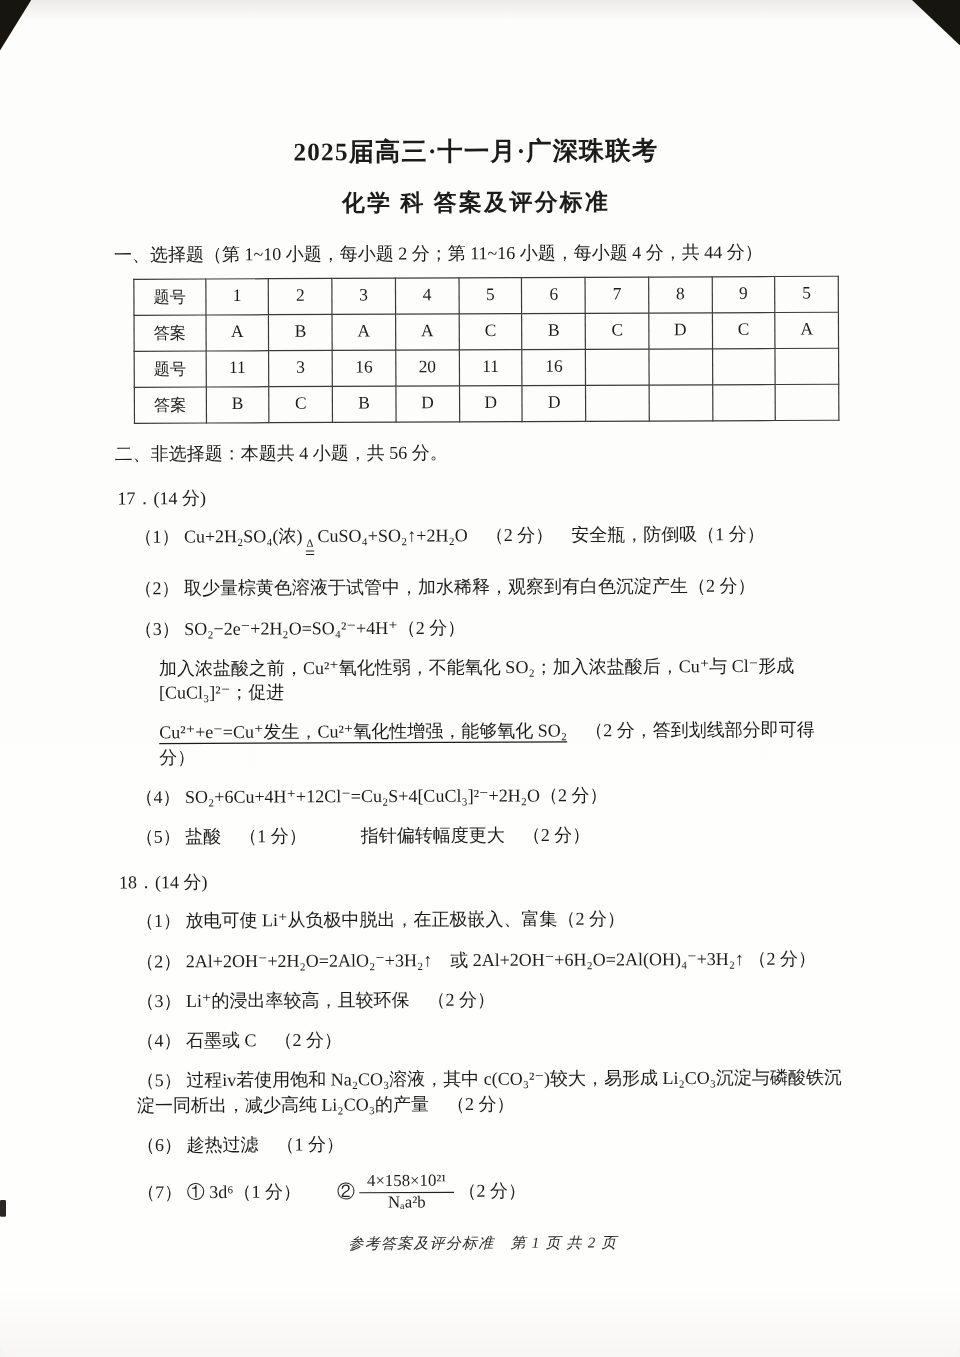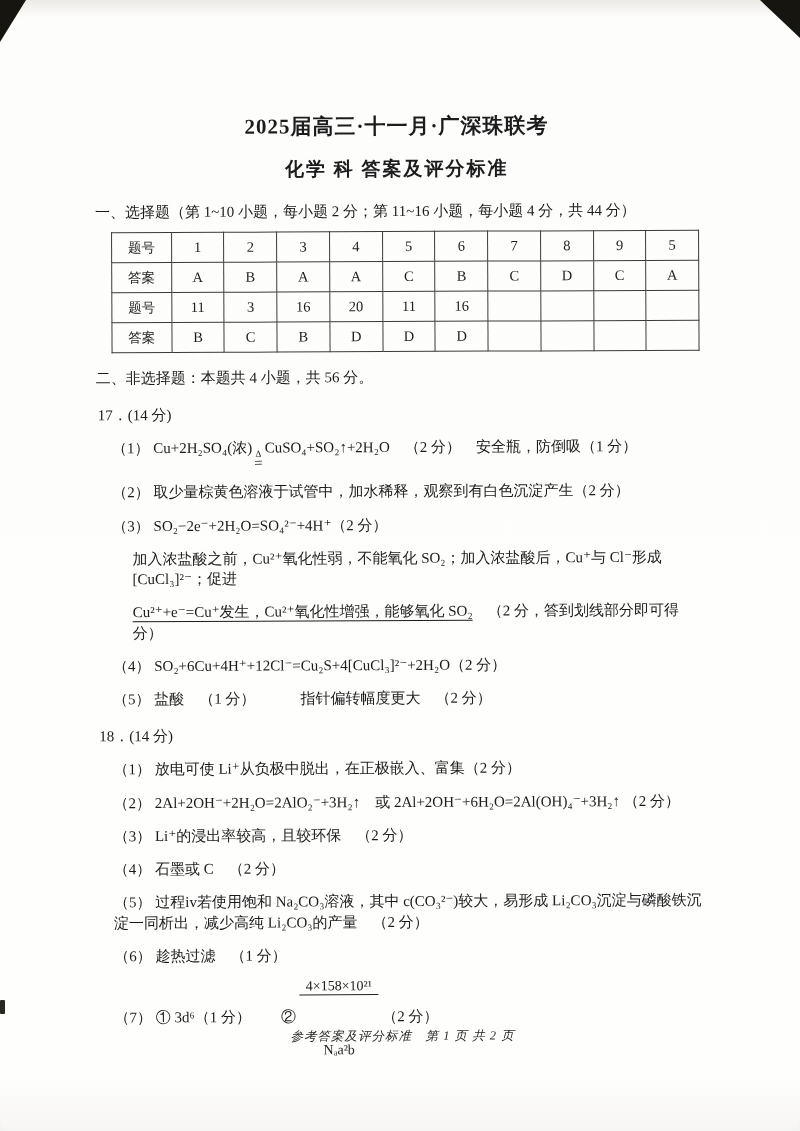--- a/index.html
+++ b/index.html
@@ -55,21 +55,21 @@
   .indent{margin-left:36px;}
   .underline{text-decoration:underline;text-underline-offset:4px;}
   .delta-eq{
     display:inline-flex;flex-direction:column;align-items:center;
     vertical-align:-4px;margin:0 2px;line-height:1;
   }
   .delta-eq .delta{font-size:9px;line-height:0.7;}
   .delta-eq .eqsign{font-size:15px;line-height:0.8;}
   .frac{
     display:inline-flex;flex-direction:column;align-items:center;
-    vertical-align:middle;margin:0 4px;line-height:1.1;font-size:14px;gap:46px;
+    vertical-align:middle;margin:0 4px;line-height:1.1;font-size:14px;
   }
   .frac .num{border-bottom:1.2px solid #222;padding:0 6px 1px 6px;}
   .frac .den{padding-top:1px;}
   .footer{
     position:absolute;left:0;right:0;bottom:86px;
     text-align:center;font-size:12.5px;letter-spacing:1px;color:#2a2a2a;
     font-style:italic;
   }
 </style>
 </head>

